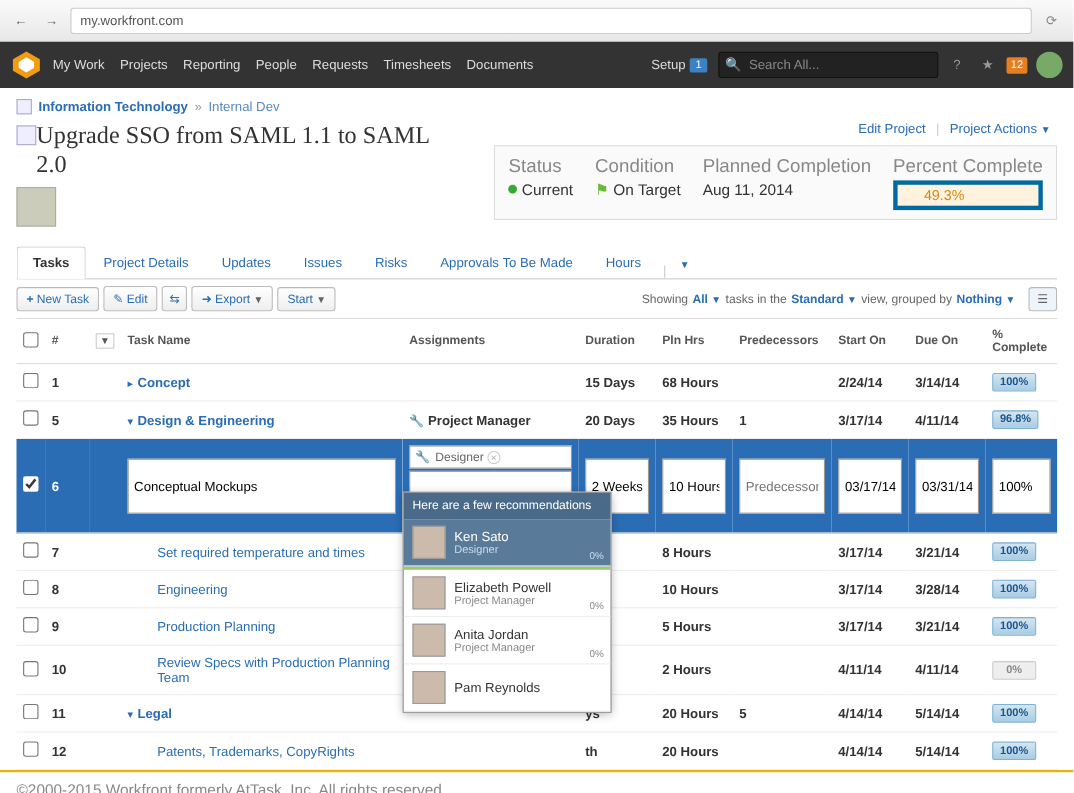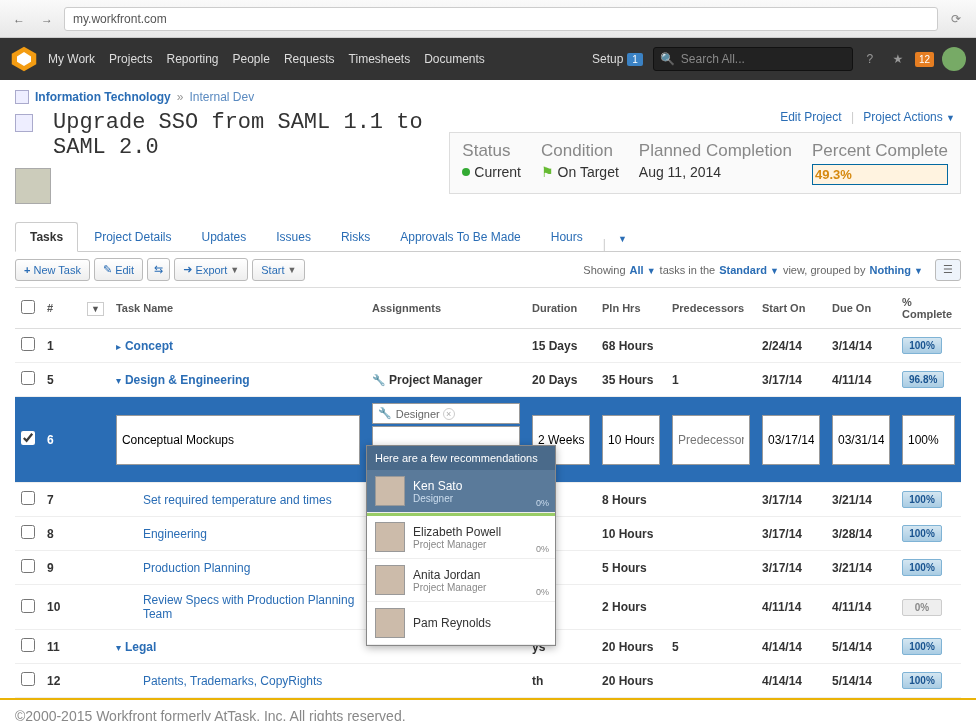--- a/index.html
+++ b/index.html
@@ -19,35 +19,35 @@
 .tn-icon { width: 22px; height: 22px; display:flex; align-items:center; justify-content:center; color:#999; margin-left:6px; }
 .notif-badge { background:#e67e22; color:#fff; padding:2px 4px; font-size:10px; border-radius:2px; margin-left:6px; }
 .avatar-sm { width:24px; height:24px; border-radius:12px; background:#7a6; margin-left:8px; }
 .content { padding: 10px 15px 0; }
 .breadcrumb { display:flex; align-items:center; gap:6px; font-size:12px; margin-bottom:6px; }
 .breadcrumb a { color:#2a6db5; text-decoration:none; font-weight:bold; }
 .bc-sep { color:#999; }
 .bc-sub { color:#5a8ac0; }
 .header-row { display:flex; align-items:flex-start; }
 .title-block { flex:1; }
-.title { font-family: Liberation Mono, monospace; font-size:22px; color:#333; display:flex; gap:20px; align-items:flex-start; }
+.title { font-family: Liberation Serif, serif; font-size:22px; color:#333; display:flex; gap:0; align-items:flex-start; }
 .title-icon { width:18px;height:18px;border:1px solid #aac;background:#eef; margin-top:4px;}
 .owner-row { display:flex; align-items:center; gap:8px; margin-top:8px; }
 .owner-avatar { width:36px;height:36px; background:#ccb; border:1px solid #aaa; }
 .owner-label { font-size:11px; color:#888; }
 .owner-name { color:#2a6db5; font-size:13px; }
 .owner-role { color:#888; font-size:11px; }
 .header-actions { font-size:12px; margin-bottom:8px; text-align:right; }
 .header-actions a { color:#2a6db5; text-decoration:none; margin:0 6px; }
 .meta-box { border:1px solid #ddd; background:#fafafa; padding:8px 12px; display:flex; gap:20px; }
 .meta-item .lbl { color:#888; font-size:17px; margin-bottom:3px; }
 .meta-item .val { font-size:14px; color:#333; display:flex; align-items:center; gap:4px;}
 .dot-green { width:8px;height:8px;border-radius:4px;background:#3a3;display:inline-block; }
 .flag-green { color:#6b3; }
-.pct-box { border:1px solid #0369a1; background:#fff3e0; color:#d68910; padding:2px 2px; font-weight:bold; font-size:13px; }
+.pct-box { border:4px solid #0369a1; background:#fff3e0; color:#d68910; padding:2px 24px; font-weight:normal; font-size:13px; }
 .tabs { display:flex; align-items:flex-end; border-bottom:1px solid #ccc; margin-top:18px; gap:2px; }
 .tab { padding:7px 14px; color:#2a6db5; cursor:pointer; font-size:12px; }
 .tab.active { background:#fff; border:1px solid #ccc; border-bottom:1px solid #fff; border-radius:3px 3px 0 0; color:#333; font-weight:bold; margin-bottom:-1px; }
 .tab-sep { color:#ccc; padding:0 4px; }
 .toolbar { display:flex; align-items:center; padding:6px 0; gap:4px; border-bottom:1px solid #ddd; }
 .tbtn { border:1px solid #bbb; background:linear-gradient(#fff,#eee); padding:4px 8px; border-radius:3px; font-size:11px; color:#2a6db5; display:flex; align-items:center; gap:3px; cursor:pointer; }
 .tbtn .caret { font-size:9px; color:#666; }
 .toolbar-right { margin-left:auto; font-size:11px; color:#666; display:flex; align-items:center; gap:4px; }
 .toolbar-right .lk { color:#2a6db5; }
 .opt-btn { border:1px solid #bbb; width:26px;height:22px; display:flex;align-items:center;justify-content:center;border-radius:3px; margin-left:8px;background:#eef4fb;}

